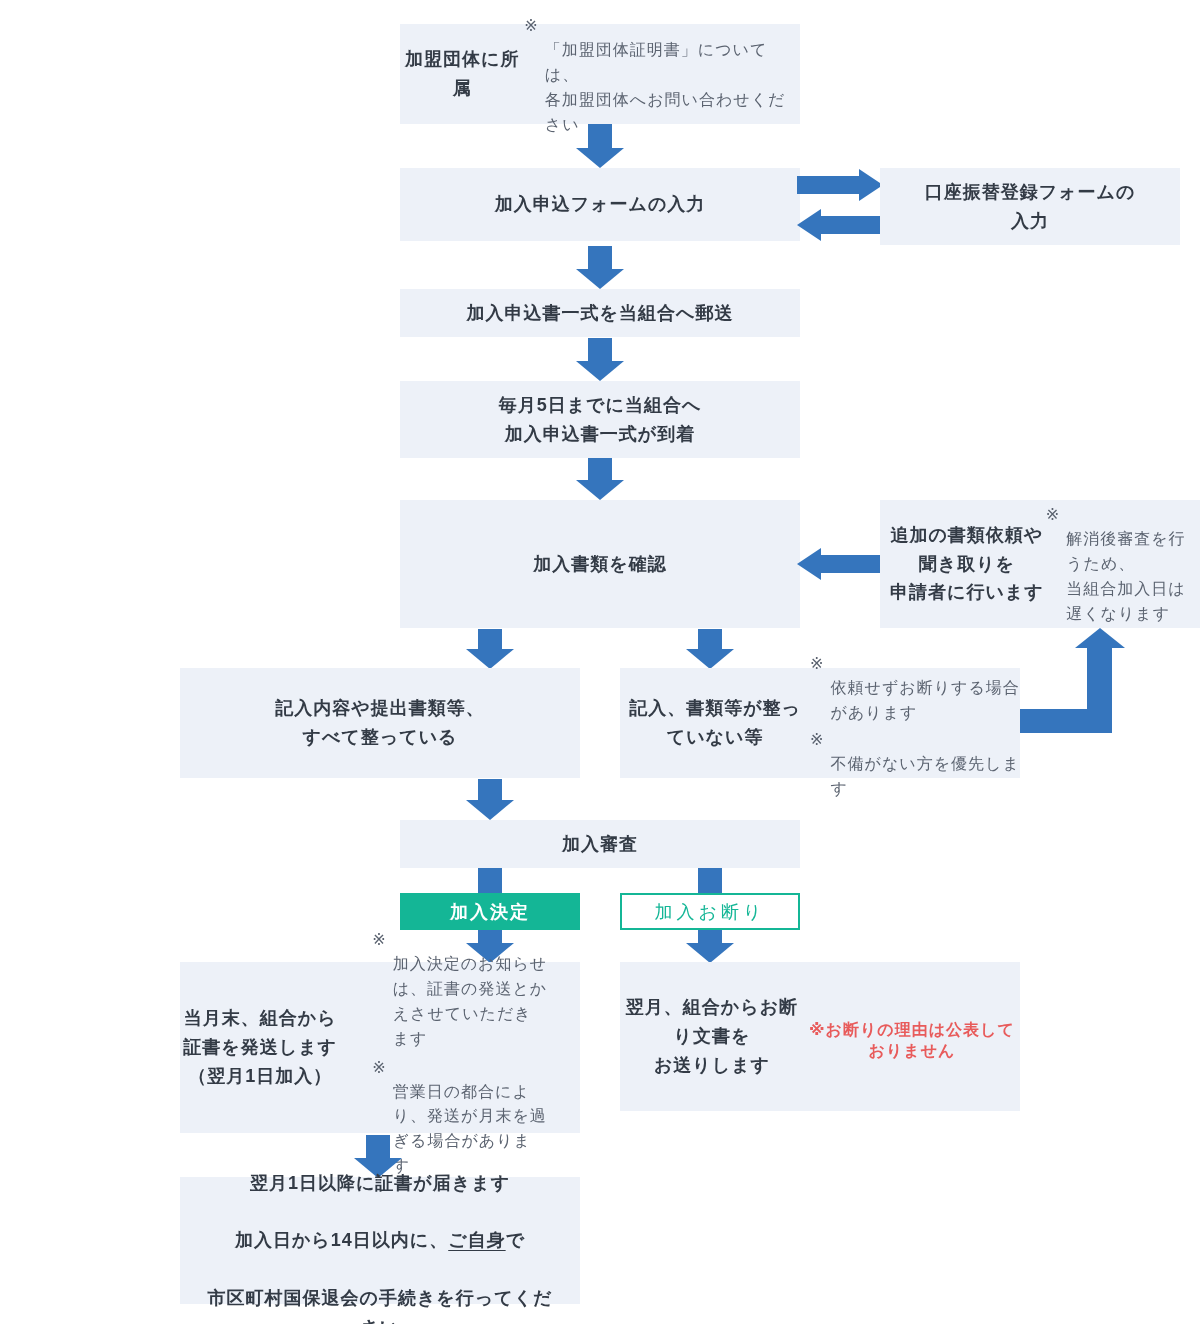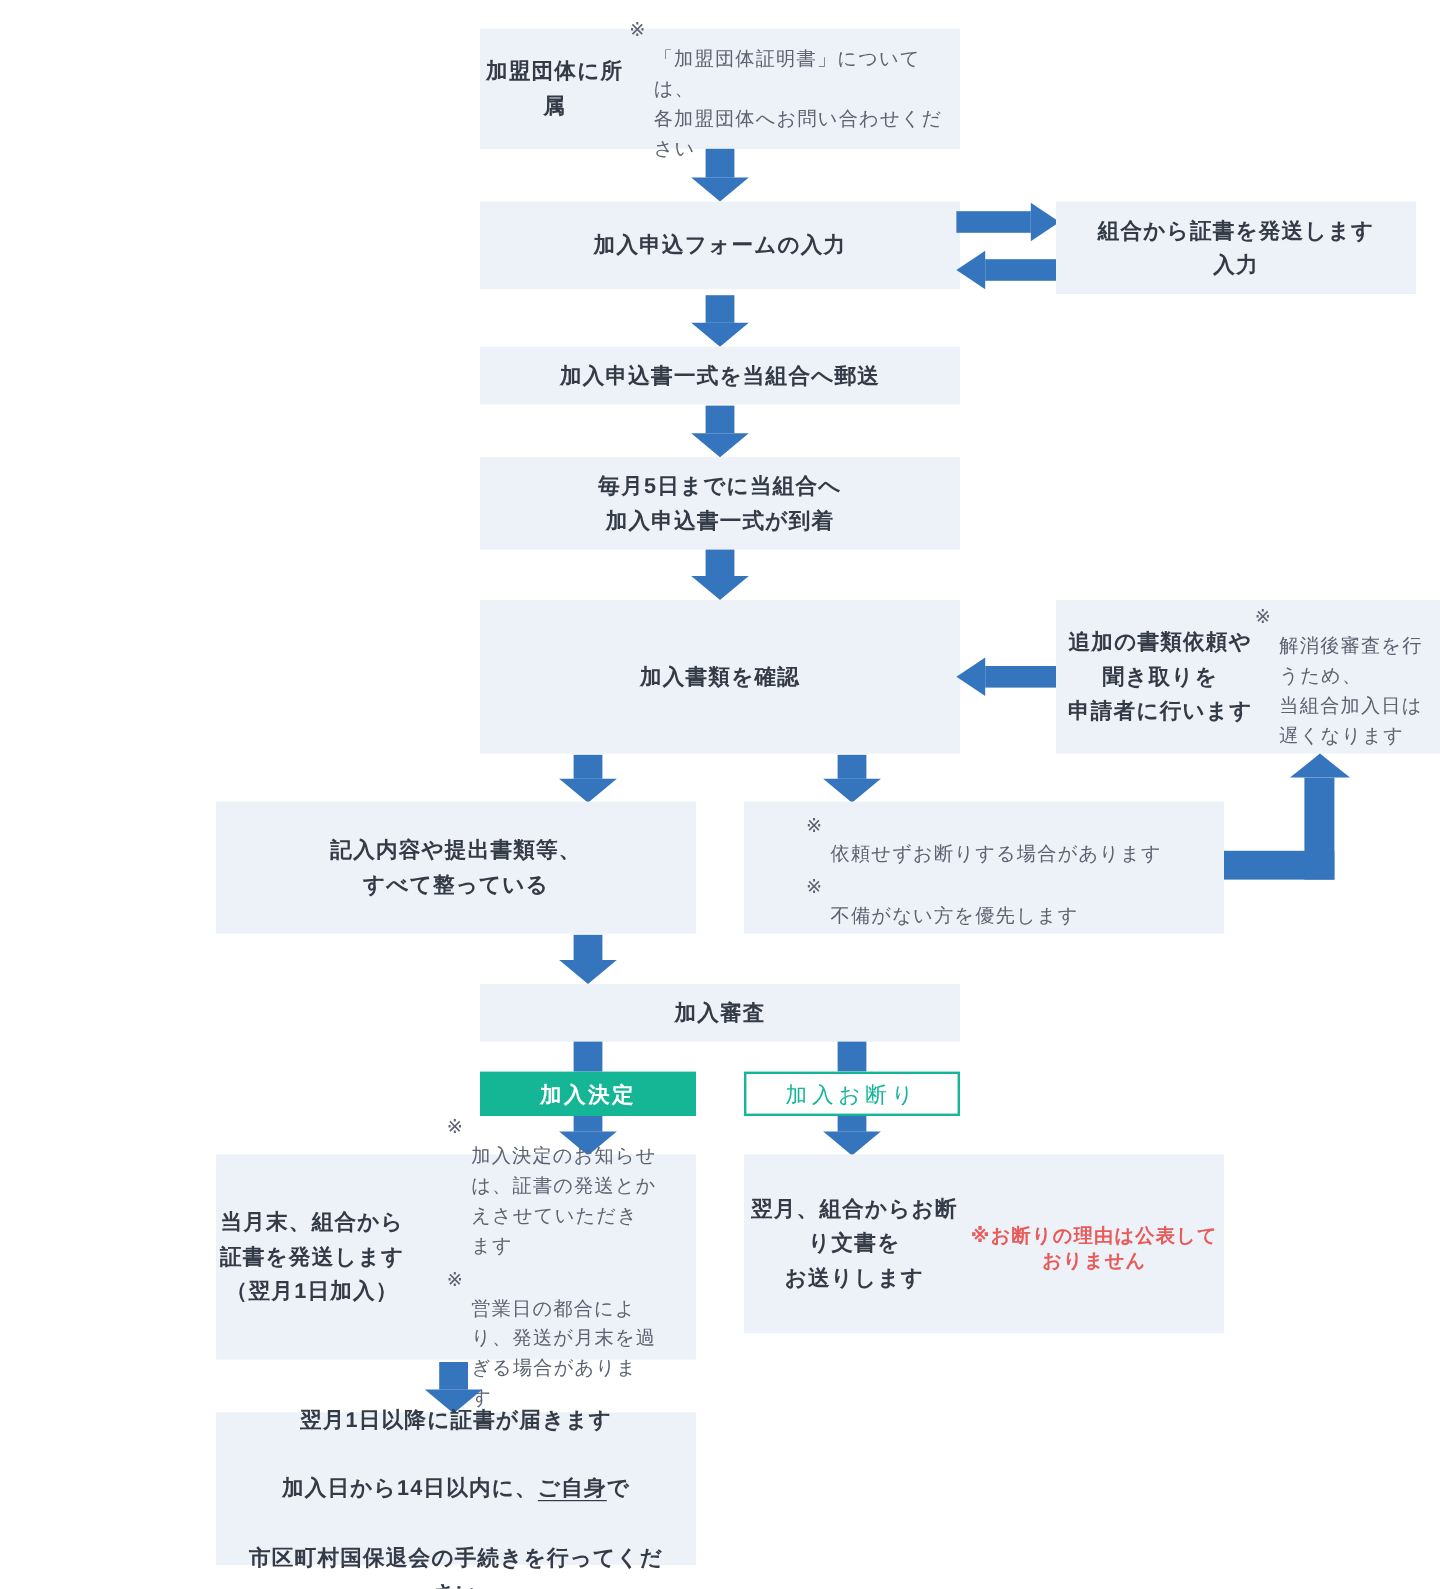--- a/index.html
+++ b/index.html
@@ -87,21 +87,21 @@
   <div class="arr-h" style="left:797px;top:168px;width:86px;height:33px">
     <div class="shaft"></div>
     <div class="head-r"></div>
   </div>
   <div class="arr-h" style="left:797px;top:208px;width:86px;height:33px">
     <div class="head-l"></div>
     <div class="shaft"></div>
   </div>
 
   <div class="box" style="left:880px;top:168px;width:300px;height:77px">
-    <div class="title">組合から証書を発送します
+    <div class="title">口座振替登録フォームの
 入力</div>
   </div>
 
   <div class="arr-v" style="left:576px;top:246px;height:43px">
     <div class="shaft"></div>
     <div class="head"></div>
   </div>
 
   <div class="box" style="left:400px;top:289px;width:400px;height:48px">
     <div class="title">加入申込書一式を当組合へ郵送</div>
@@ -149,20 +149,21 @@
     <div class="shaft"></div>
     <div class="head"></div>
   </div>
 
   <div class="box" style="left:180px;top:668px;width:400px;height:110px">
     <div class="title">記入内容や提出書類等、
 すべて整っている</div>
   </div>
 
   <div class="box" style="left:620px;top:668px;width:400px;height:110px">
+    <div class="title">記入、書類等が整っていない等</div>
     <div class="notes-fit">
       <div class="note">
         <span class="marker">※</span>
         <span class="body">依頼せずお断りする場合があります</span>
       </div>
       <div class="note">
         <span class="marker">※</span>
         <span class="body">不備がない方を優先します</span>
       </div>
     </div>

